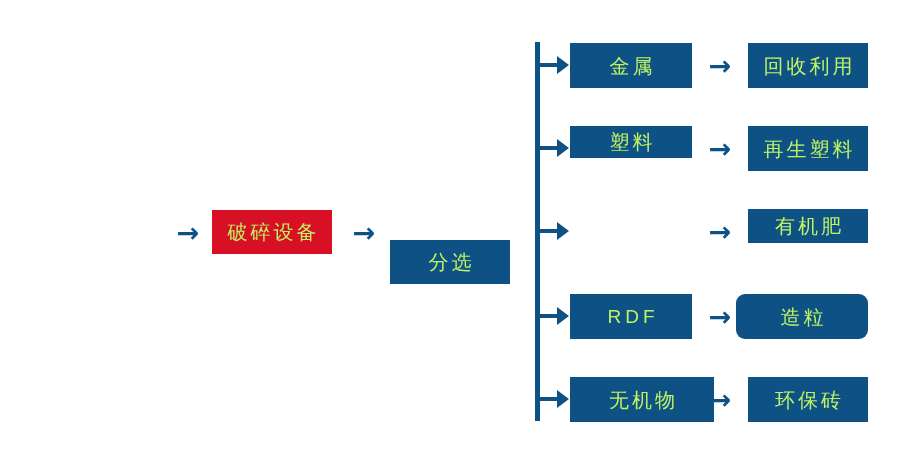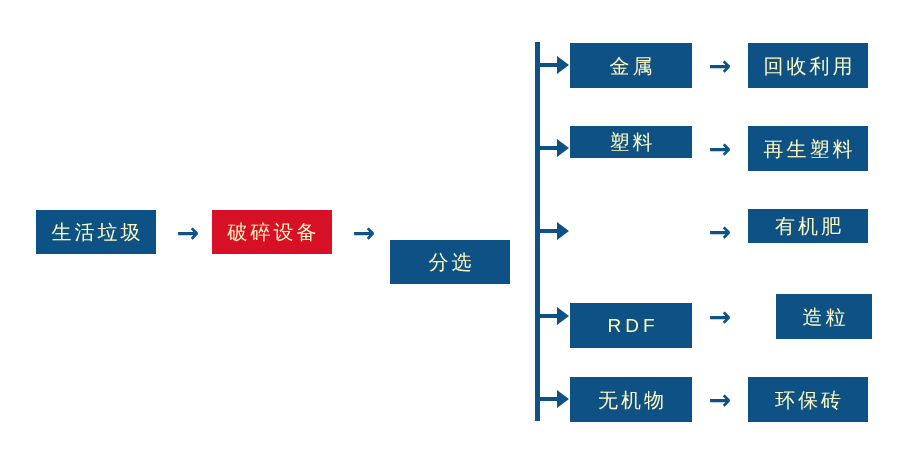--- a/index.html
+++ b/index.html
@@ -16,36 +16,35 @@
     height: 464px;
     background: #ffffff;
     overflow: hidden;
   }
   .node {
     position: absolute;
     display: flex;
     align-items: center;
     justify-content: center;
     background: #0e5184;
-    color: #fef9c3;
+    color: #bef264;
     font-size: 20px;
     letter-spacing: 3px;
     text-indent: 3px;
     line-height: 1;
     white-space: nowrap;
     box-sizing: border-box;
   }
   .node.accent {
     background: #d81025;
   }
   .node.latin {
     letter-spacing: 4px;
     text-indent: 4px;
     font-size: 19px;
-    margin-top: 9px;
   }
   .arrow {
     position: absolute;
     display: flex;
     align-items: center;
     justify-content: center;
     color: #0e5184;
     font-size: 27px;
     font-weight: bold;
     line-height: 1;
@@ -61,21 +60,20 @@
   }
   .branch-arrow svg {
     display: block;
   }
 </style>
 </head>
 <body>
 
 <div id="canvas">
 
-  <div class="node" style="left:36px; top:210px; width:120px; height:44px;">生活垃圾</div>
 
   <div class="arrow" style="left:166px; top:210px; width:44px; height:44px;">→</div>
 
   <div class="node accent" style="left:212px; top:210px; width:120px; height:44px;">破碎设备</div>
 
   <div class="arrow" style="left:342px; top:210px; width:44px; height:44px;">→</div>
 
   <div class="node" style="left:390px; top:210px; width:120px; height:44px;margin-top:30px;">分选</div>
 
   <div class="spine" style="left:535px; top:42px; width:5px; height:379px;"></div>
@@ -106,24 +104,24 @@
   <div class="arrow" style="left:694px; top:209px; width:52px; height:45px;">→</div>
   <div class="node" style="left:748px; top:209px; width:120px; height:34px;">有机肥</div>
 
   <div class="branch-arrow" style="left:535px; top:302px; width:34px; height:28px;">
     <svg width="34" height="28" viewBox="0 0 34 28">
       <path d="M0 12 H22 V5 L34 14 L22 23 V16 H0 Z" fill="#0e5184"></path>
     </svg>
   </div>
   <div class="node latin" style="left:570px; top:294px; width:122px; height:45px;">RDF</div>
   <div class="arrow" style="left:694px; top:294px; width:52px; height:45px;">→</div>
-  <div class="node" style="left:776px; top:294px; width:96px; height:45px;">造粒</div>
+  <div class="node" style="left:736px; top:294px; width:132px; height:45px;border-radius:9px;">造粒</div>
 
   <div class="branch-arrow" style="left:535px; top:385px; width:34px; height:28px;">
     <svg width="34" height="28" viewBox="0 0 34 28">
       <path d="M0 12 H22 V5 L34 14 L22 23 V16 H0 Z" fill="#0e5184"></path>
     </svg>
   </div>
-  <div class="node" style="left:570px; top:377px; width:122px; height:45px;">无机物</div>
+  <div class="node" style="left:570px; top:377px; width:144px; height:45px;">无机物</div>
   <div class="arrow" style="left:694px; top:377px; width:52px; height:45px;">→</div>
   <div class="node" style="left:748px; top:377px; width:120px; height:45px;">环保砖</div>
 
 </div>
 
 </body></html>

